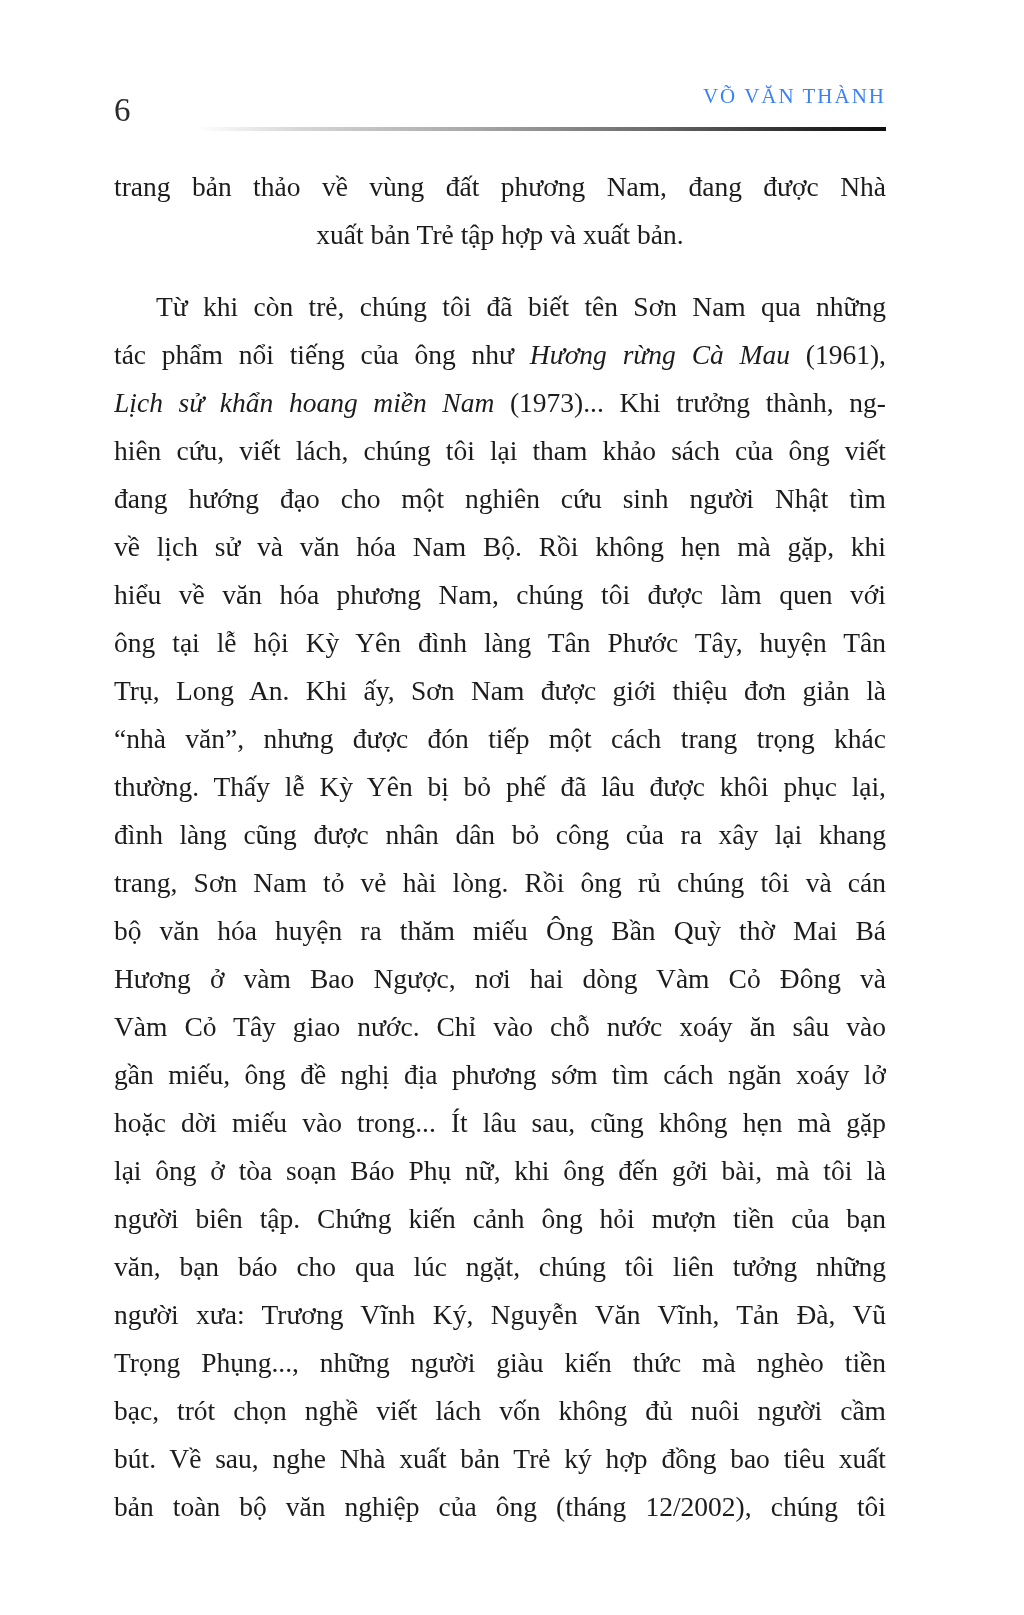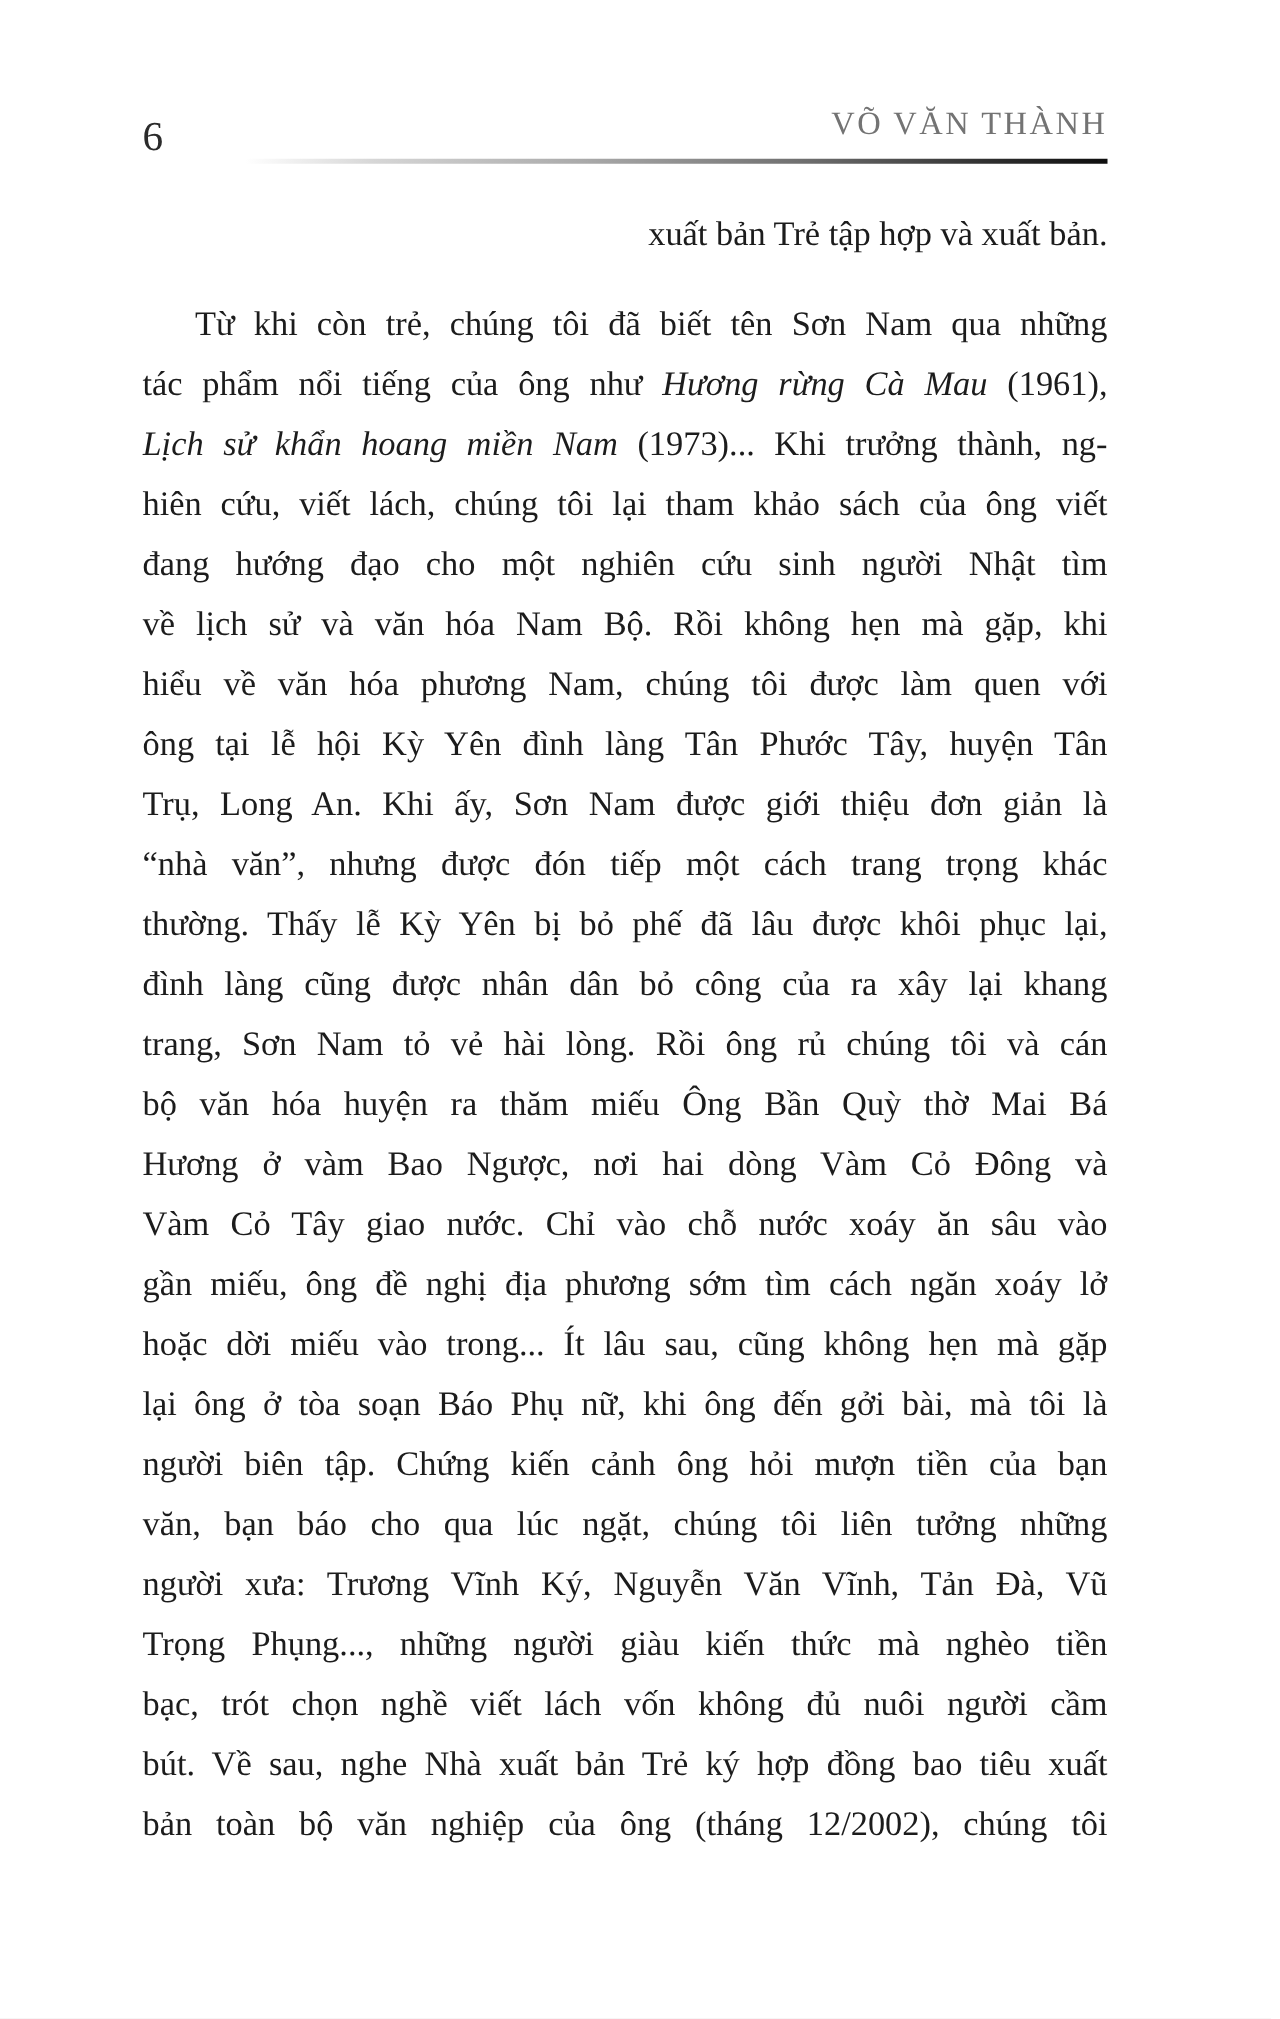--- a/index.html
+++ b/index.html
@@ -17,24 +17,24 @@
     left: 114px;
     top: 94px;
     font-size: 33px;
     line-height: 1;
     color: #2b2b2b;
   }
   .running-head {
     position: absolute;
     right: 138px;
     top: 86px;
-    font-size: 26px;
+    font-size: 21px;
     line-height: 1;
     letter-spacing: 2px;
-    color: #737373;
+    color: #3b82f6;
     white-space: nowrap;
   }
   .header-rule {
     position: absolute;
     left: 196px;
     top: 127px;
     width: 690px;
     height: 4px;
     background: linear-gradient(to right,
       rgba(255,255,255,0) 0%,
@@ -51,41 +51,42 @@
     width: 772px;
     font-size: 27.5px;
     line-height: 48px;
   }
   .paragraph { margin: 0; }
   .paragraph + .paragraph { margin-top: 24px; }
   .paragraph.indent .line:first-child { text-indent: 42px; }
   .line {
     height: 48px;
     overflow: hidden;
-    text-align: right;
+    text-align: center;
   }
   .line.just {
     text-align: justify;
     text-align-last: justify;
   }
   .seg-italic { font-style: italic; }
 </style>
 </head>
 <body>
 
 <div class="page">
 
   <div class="page-number">6</div>
 
   <div class="running-head">VÕ VĂN THÀNH</div>
 
   <div class="header-rule"></div>
 
   <div class="page-body">
       <div class="paragraph">
+        <div class="line just"><span>trang bản thảo về vùng đất phương Nam, đang được Nhà</span></div>
         <div class="line"><span>xuất bản Trẻ tập hợp và xuất bản.</span></div>
       </div>
       <div class="paragraph indent">
         <div class="line just"><span>Từ khi còn trẻ, chúng tôi đã biết tên Sơn Nam qua những</span></div>
         <div class="line just"><span>tác phẩm nổi tiếng của ông như </span><span class="seg-italic">Hương rừng Cà Mau</span><span> (1961),</span></div>
         <div class="line just"><span class="seg-italic">Lịch sử khẩn hoang miền Nam</span><span> (1973)... Khi trưởng thành, ng-</span></div>
         <div class="line just"><span>hiên cứu, viết lách, chúng tôi lại tham khảo sách của ông viết</span></div>
         <div class="line just"><span>đang hướng đạo cho một nghiên cứu sinh người Nhật tìm</span></div>
         <div class="line just"><span>về lịch sử và văn hóa Nam Bộ. Rồi không hẹn mà gặp, khi</span></div>
         <div class="line just"><span>hiểu về văn hóa phương Nam, chúng tôi được làm quen với</span></div>

